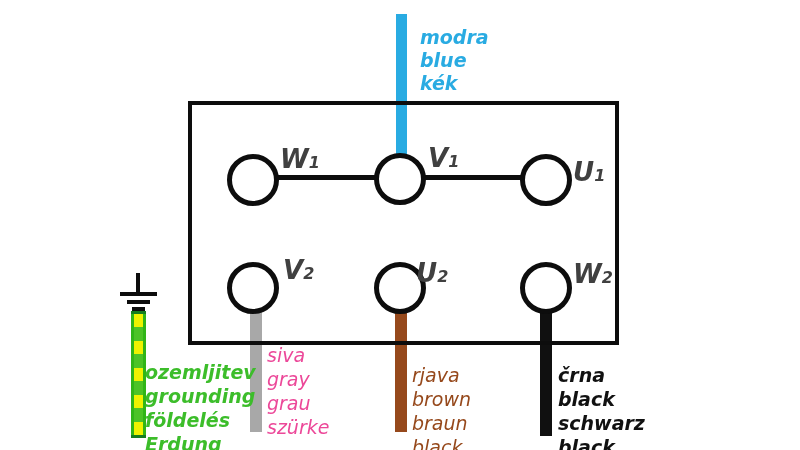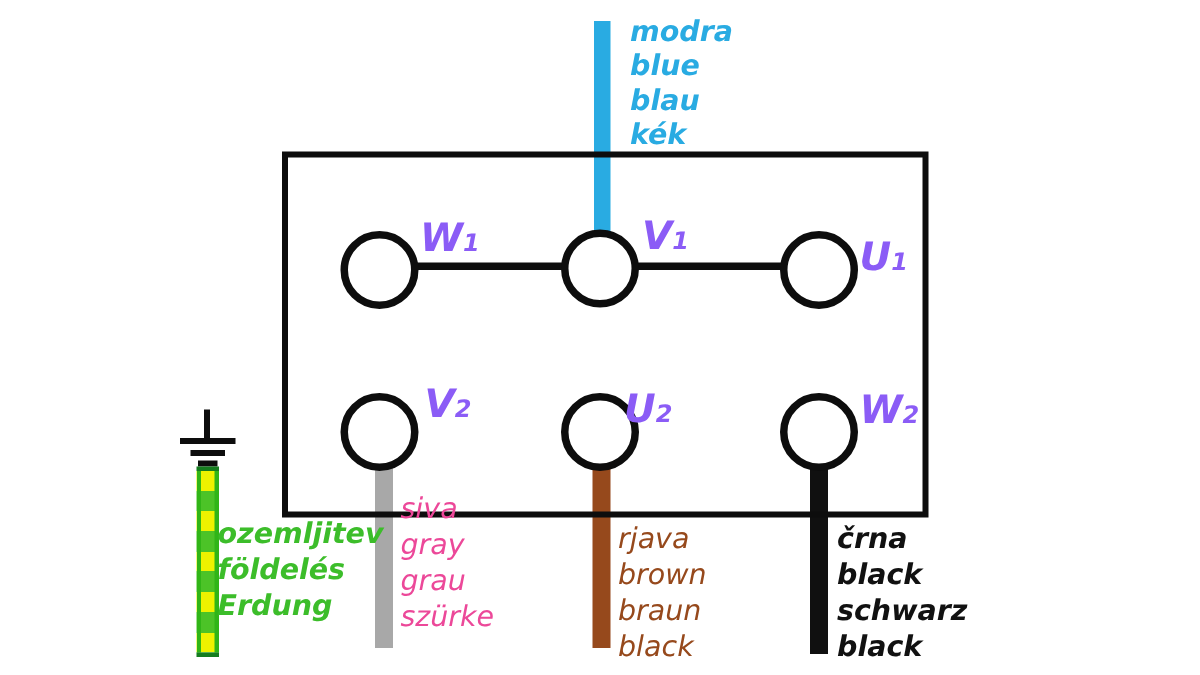--- a/index.html
+++ b/index.html
@@ -37,21 +37,21 @@
   }
   .t-w1 { left: 227px; top: 154px; }
   .t-v1 { left: 374px; top: 153px; }
   .t-u1 { left: 520px; top: 154px; }
   .t-v2 { left: 227px; top: 262px; }
   .t-u2 { left: 374px; top: 262px; }
   .t-w2 { left: 520px; top: 262px; }
 
   
   .tlabel {
-    color: #8b5cf6;
+    color: #404040;
     font-size: 26px;
     font-weight: bold;
     font-style: italic;
     line-height: 1;
     white-space: nowrap;
   }
   .tlabel sub { font-size: 16px; vertical-align: baseline; }
   .l-w1 { left: 280px; top: 146px; }
   .l-v1 { left: 428px; top: 145px; text-align: center; }
   .l-u1 { left: 573px; top: 159px; }
@@ -81,20 +81,21 @@
     border-bottom: 3px solid #157d1f;
     box-sizing: border-box;
   }
 
   
   .label-col {
     font-style: italic;
     font-size: 19px;
     line-height: 24px;
     white-space: nowrap;
+    margin-top: 16px;
   }
   .col-blue  { left: 420px; top: 10px;  color: #29abe2; font-weight: bold; line-height: 23px; }
   .col-green { left: 145px; top: 344px; color: #3cbd2a; font-weight: bold; }
   .col-gray  { left: 267px; top: 327px; color: #ec4899; }
   .col-brown { left: 412px; top: 347px; color: #96491c; }
   .col-black { left: 558px; top: 347px; color: #111111; font-weight: bold; }
 </style>
 </head>
 <body>
 
@@ -126,26 +127,26 @@
   <div class="abs tlabel l-w1"><span>W</span><sub>1</sub></div>
   <div class="abs tlabel l-v1"><span>V</span><sub>1</sub></div>
   <div class="abs tlabel l-u1"><span>U</span><sub>1</sub></div>
   <div class="abs tlabel l-v2"><span>V</span><sub>2</sub></div>
   <div class="abs tlabel l-u2"><span>U</span><sub>2</sub></div>
   <div class="abs tlabel l-w2"><span>W</span><sub>2</sub></div>
 
   <div class="abs label-col col-blue">
     <div>modra</div>
     <div>blue</div>
-    <div>blau</div>
     <div>kék</div>
   </div>
 
   <div class="abs label-col col-green">
     <div>ozemljitev</div>
+    <div>grounding</div>
     <div>földelés</div>
     <div>Erdung</div>
   </div>
 
   <div class="abs label-col col-gray">
     <div>siva</div>
     <div>gray</div>
     <div>grau</div>
     <div>szürke</div>
   </div>

